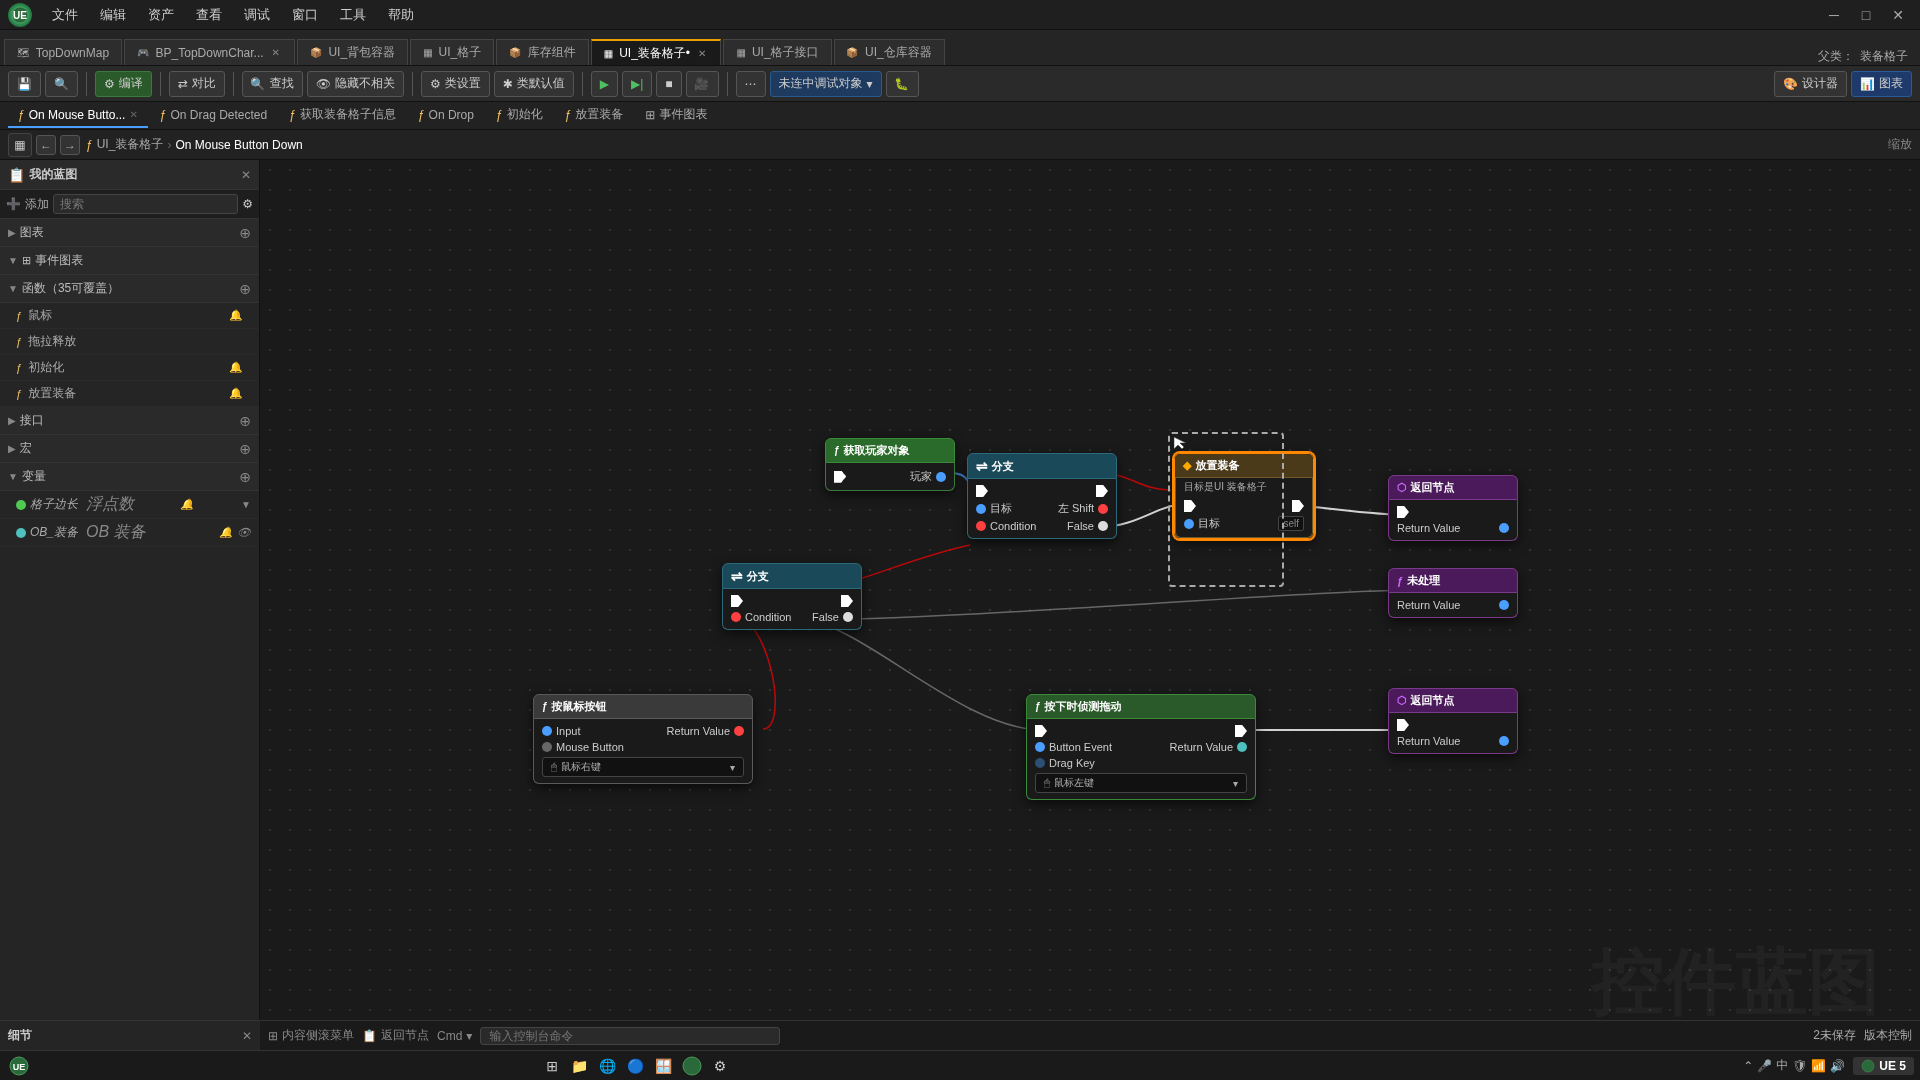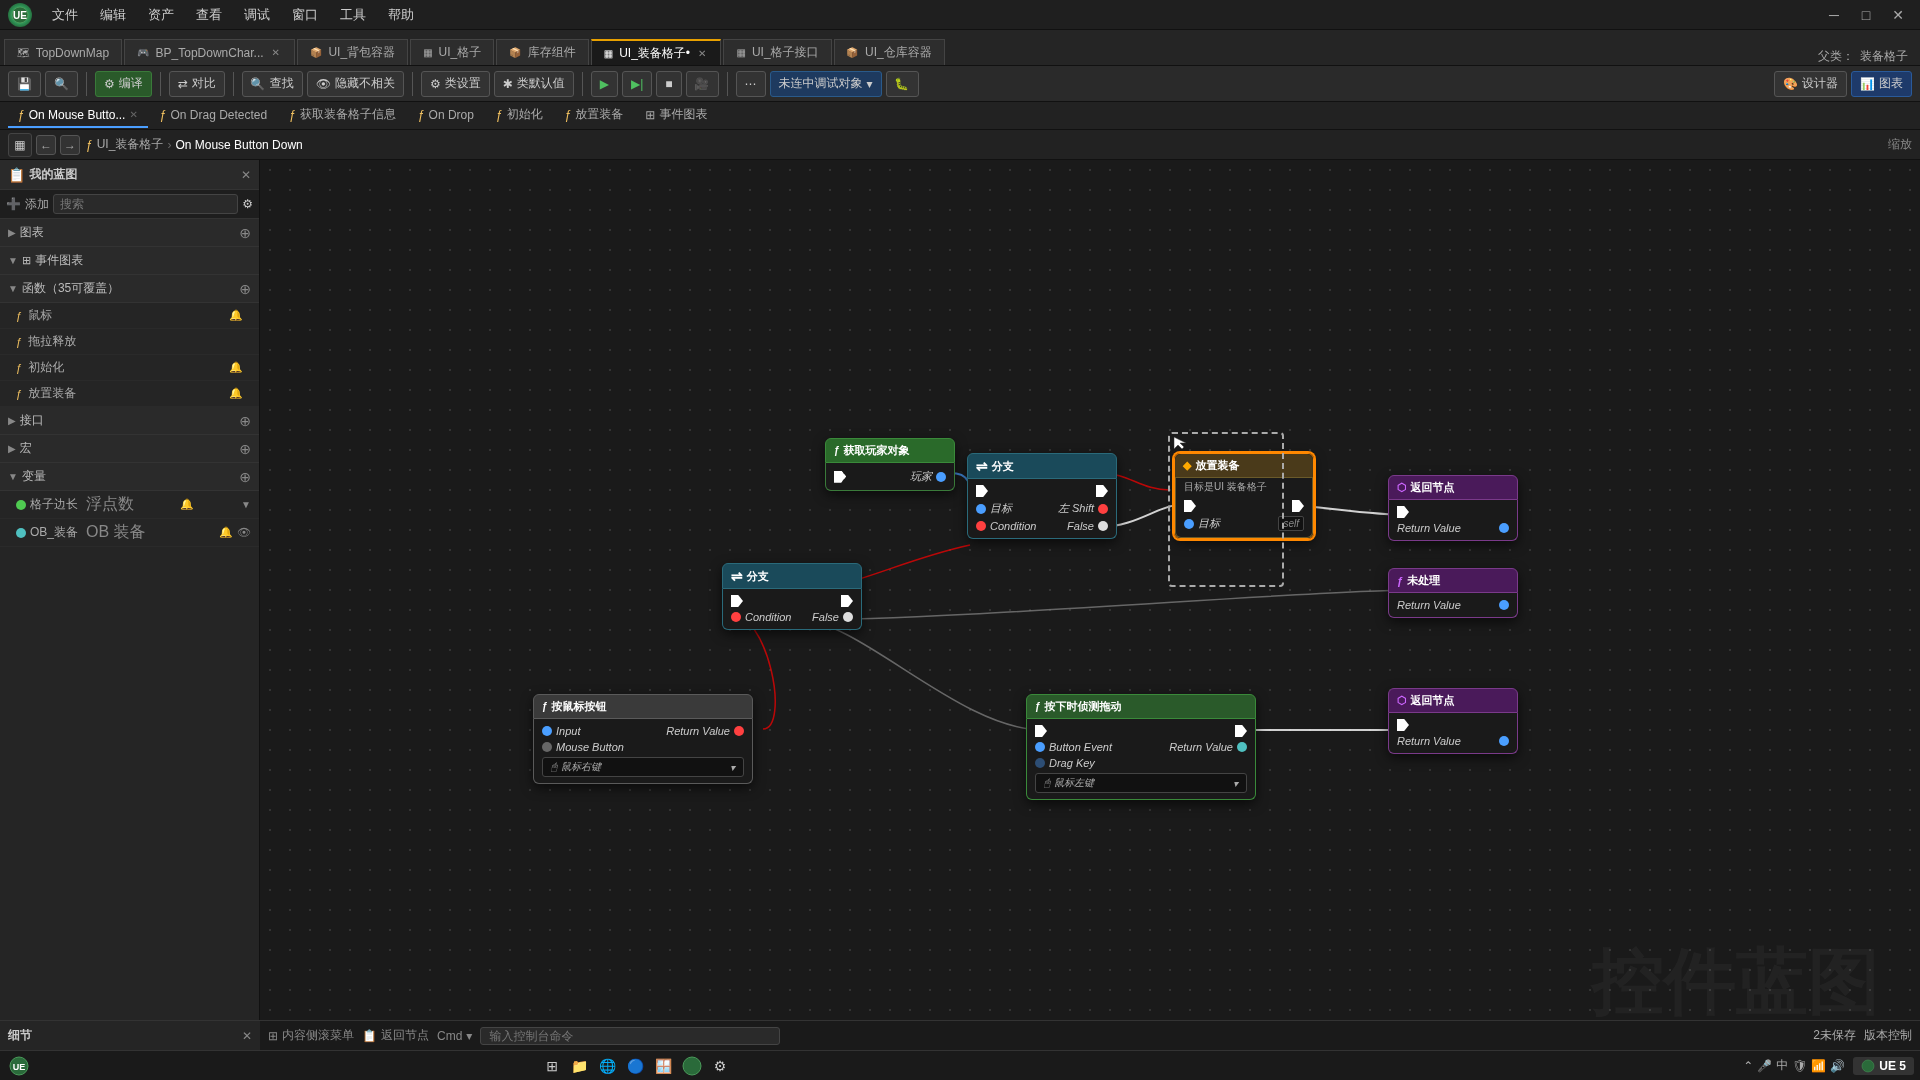--- a/index.html
+++ b/index.html
@@ -235,20 +235,21 @@
       gap: 6px;
     }
     .func-icon { color: #f0c060; font-size: 11px; }
     .bell-icon { color: #888; font-size: 11px; }
     .sidebar-var-item {
       display: flex; align-items: center;
       padding: 3px 8px 3px 16px;
       cursor: pointer; color: #aaa; font-size: 12px;
       border-bottom: 1px solid #2a2a2a;
       gap: 4px;
+      font-style: italic;
     }
     .var-dot { width: 10px; height: 10px; border-radius: 50%; display: inline-block; }
     .var-dot-green { background: #4fca51; }
     .var-dot-teal { background: #4fc0c0; }
     .var-type { color: #888; font-size: 16px; }
     .expand-icon { color: #888; font-size: 10px; margin-left: auto; }
     .eye-icon { color: #888; font-size: 11px; cursor: pointer; }
     .add-icon { color: #888; font-size: 14px; cursor: pointer; }
 
     
@@ -276,21 +277,20 @@
       border-radius: 6px 6px 0 0;
       gap: 4px; font-size: 11px; font-weight: bold;
       color: #fff;
     }
     .bp-node-body {
       background: #1a1a1a;
       border-radius: 0 0 6px 6px;
       padding: 4px 0;
       border: 1px solid #555;
       border-top: none;
-      font-style: italic;
     }
     .bp-node-row {
       display: flex; align-items: center;
       padding: 2px 8px;
       gap: 4px;
     }
     .bp-pin {
       width: 10px; height: 10px;
       border-radius: 50%;
       display: inline-block;

